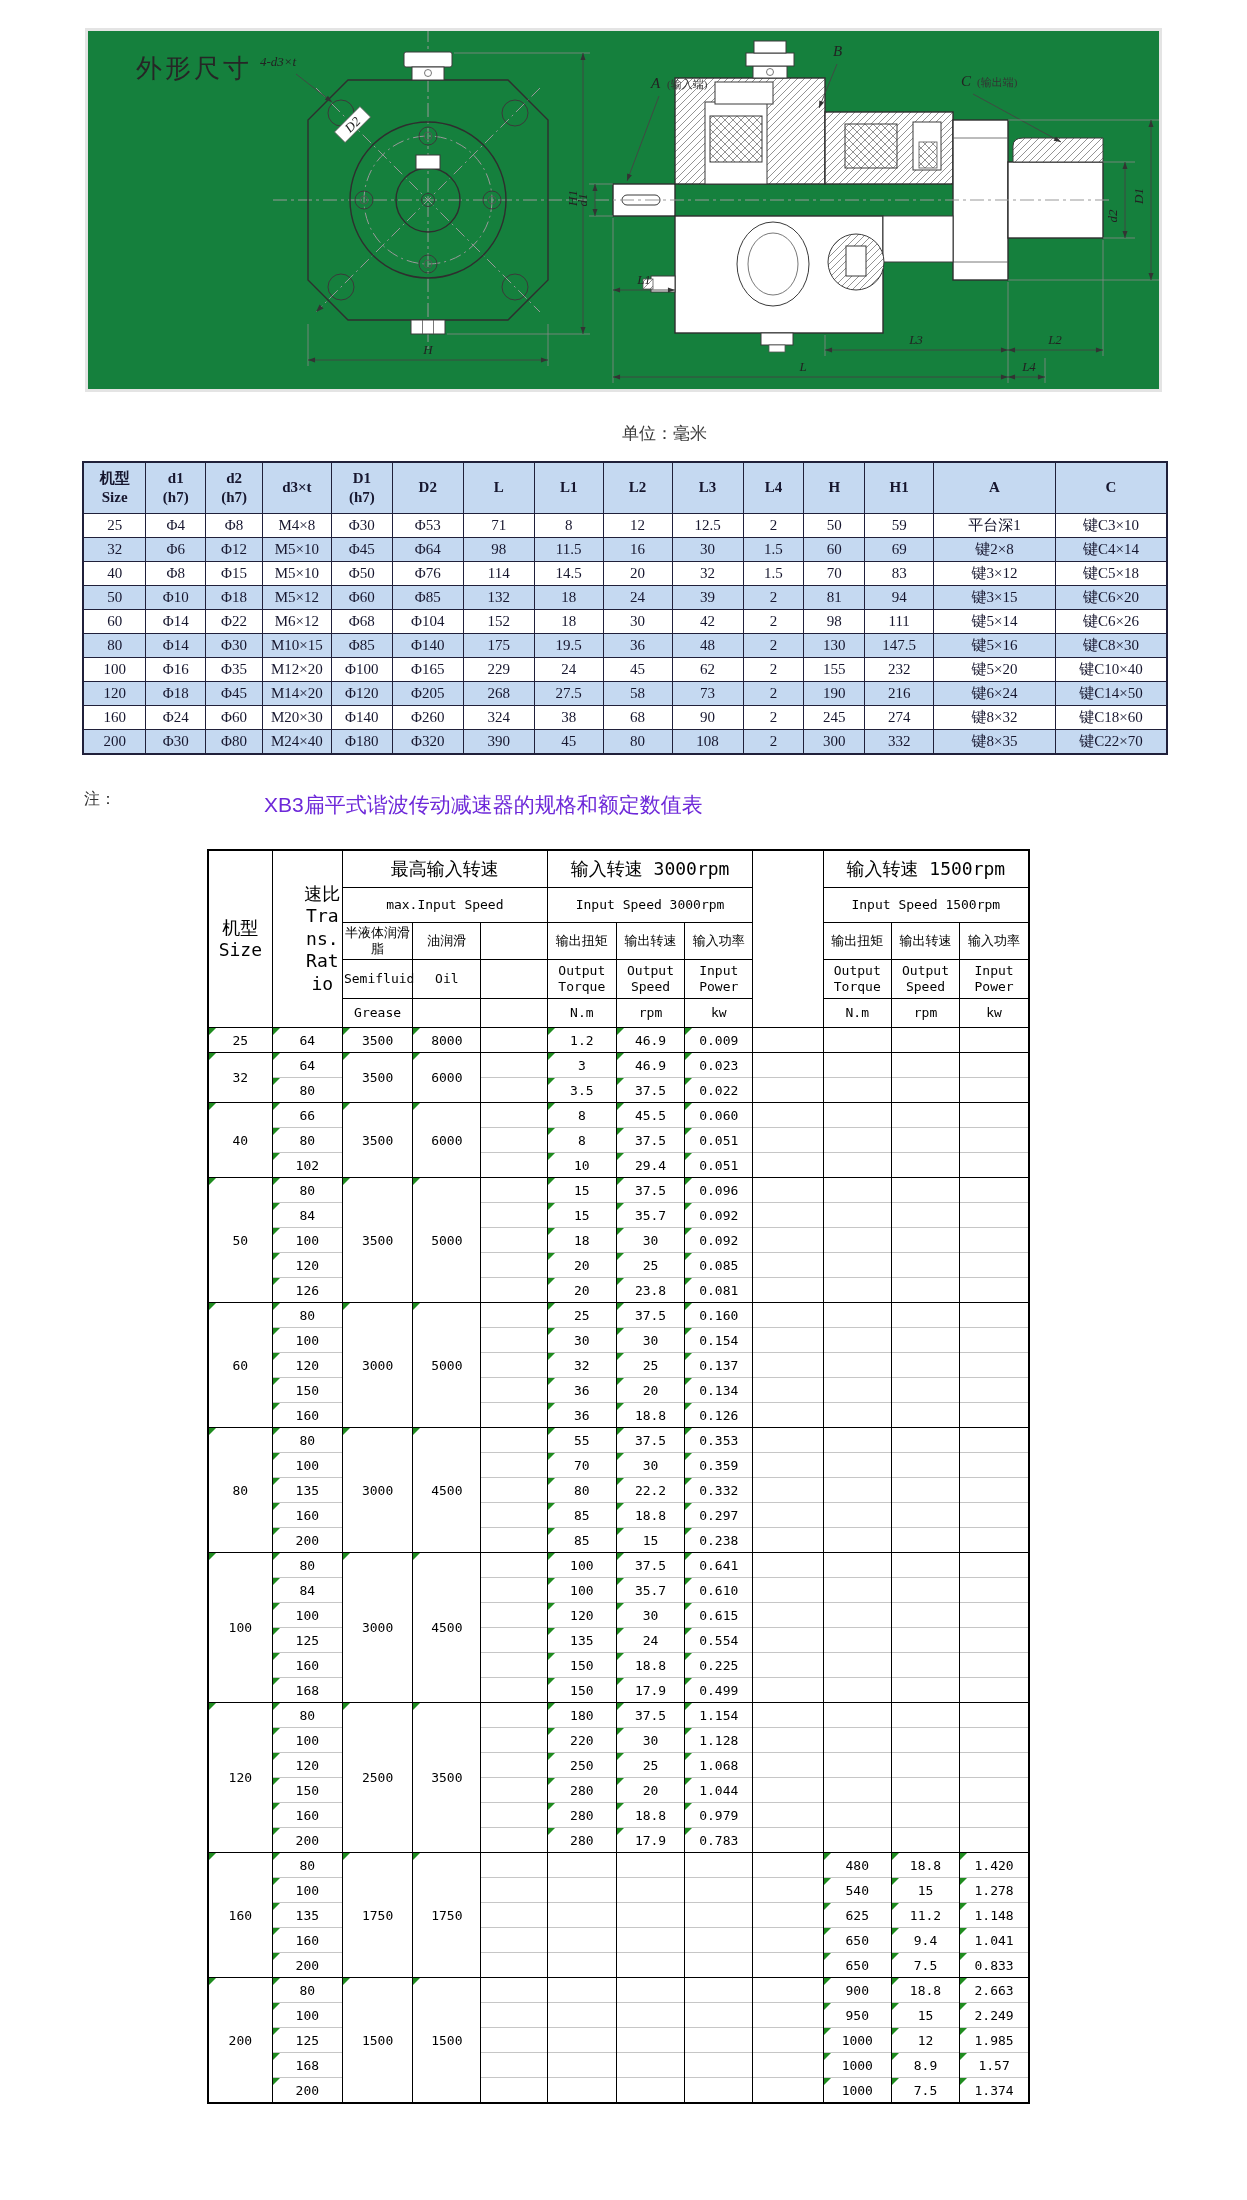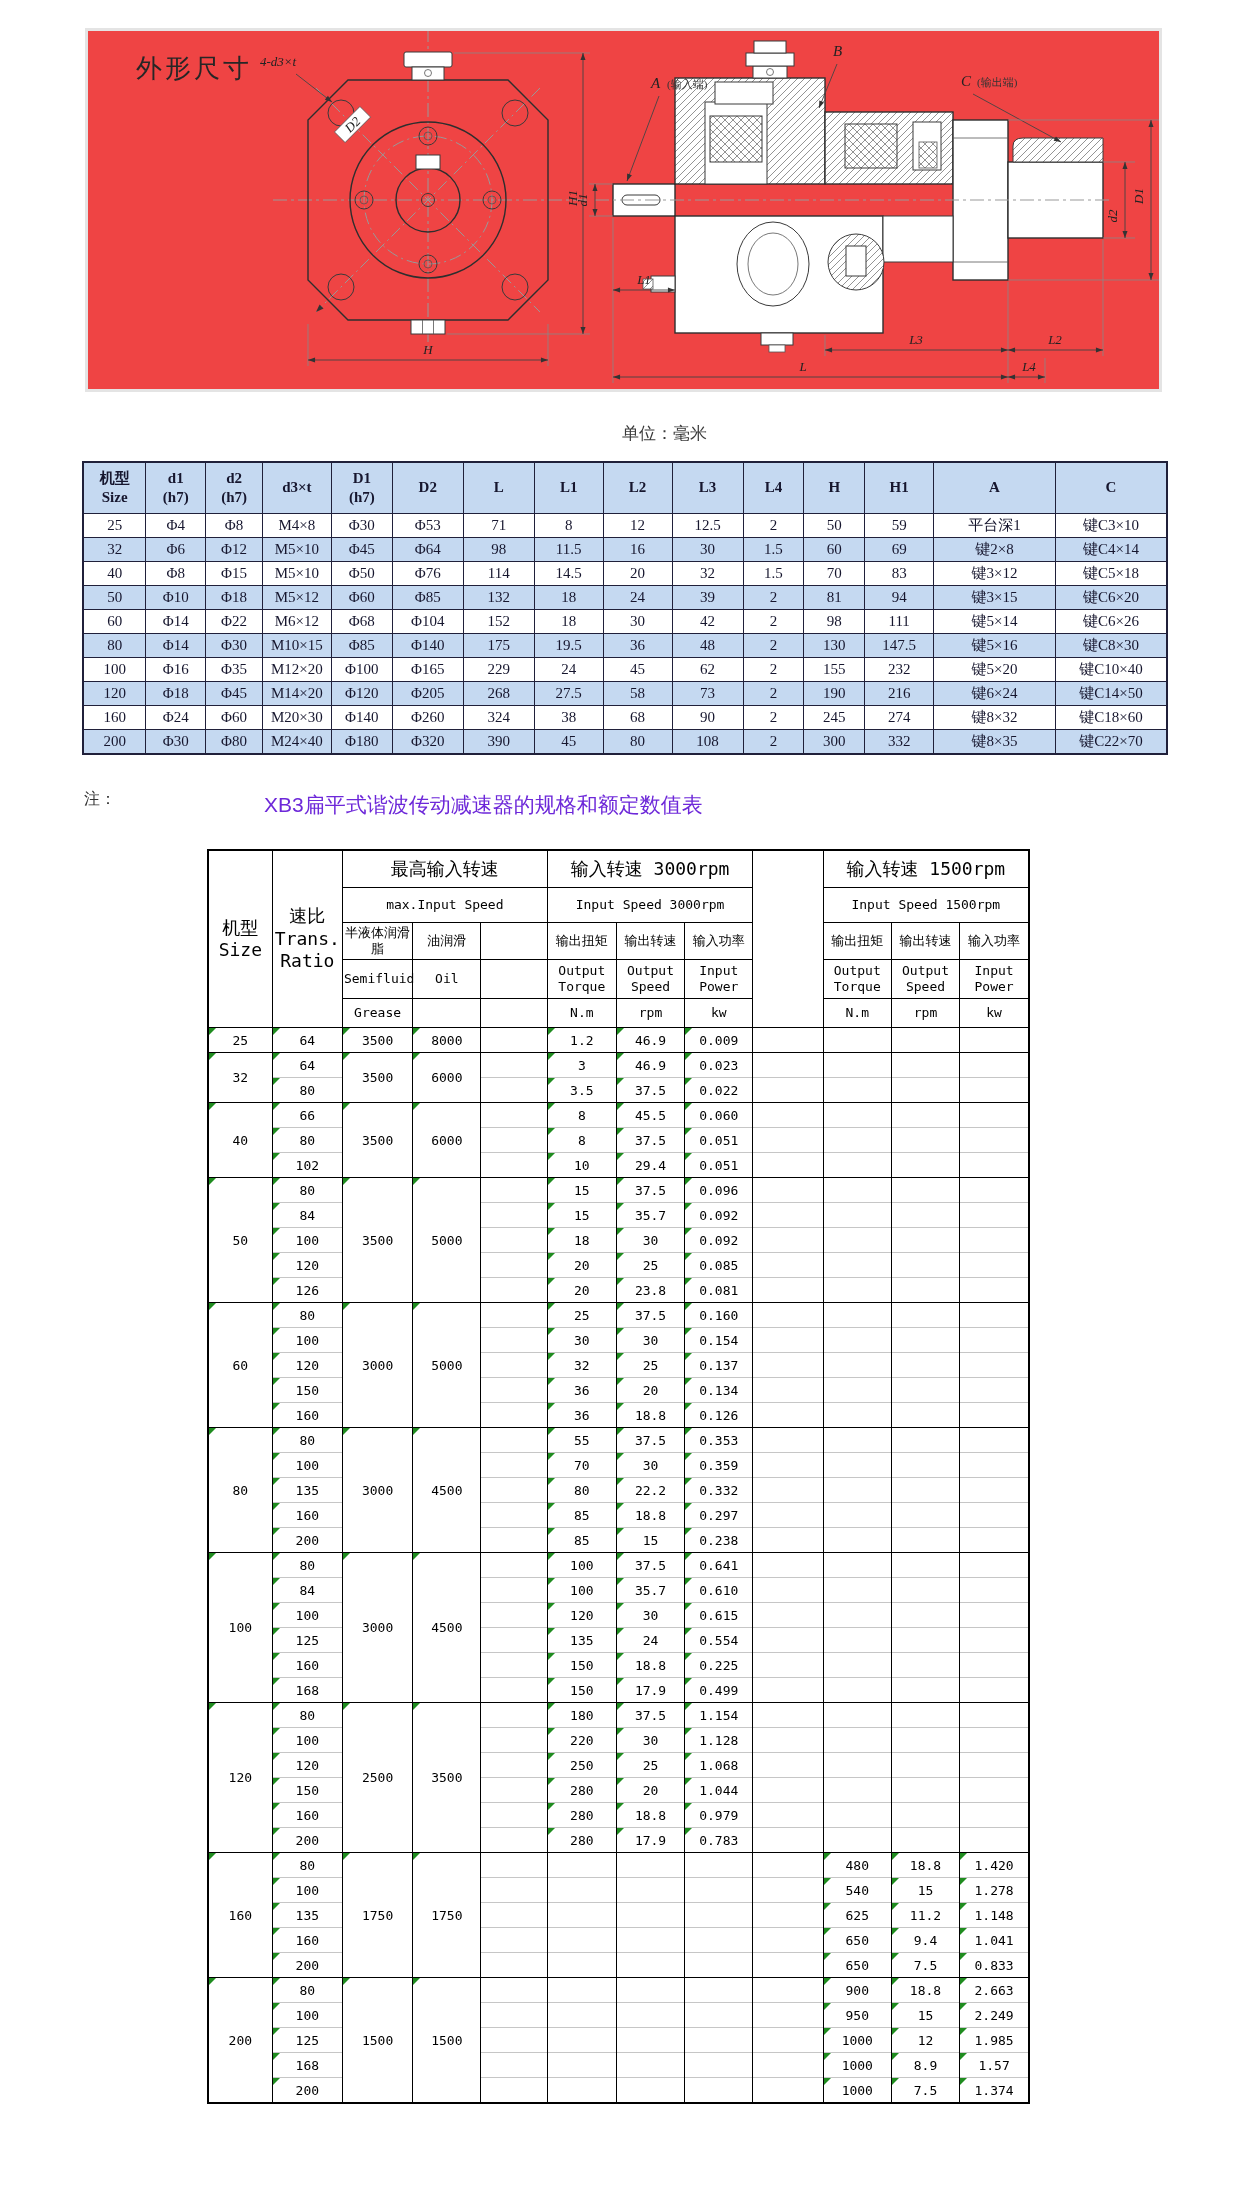--- a/index.html
+++ b/index.html
@@ -1,20 +1,20 @@
 <!DOCTYPE html>
 <html><head>
 <meta charset="utf-8">
 <style>
   html,body{margin:0;padding:0;background:#fff;}
   body{width:1247px;font-family:"Liberation Sans",sans-serif;color:#222;}
 
   
   .panel{position:relative;margin:28px 0 8px 85px;width:1071px;height:358px;
-         border:3px solid #e4e4e4;background:#ef4444;box-sizing:content-box;}
+         border:3px solid #e4e4e4;background:#15803d;box-sizing:content-box;}
   .panel-title{position:absolute;left:48px;top:20px;font-size:26px;color:#262626;
                letter-spacing:3px;font-weight:500;}
   .panel svg{position:absolute;left:0;top:0;width:100%;height:100%;}
   .ol{stroke:#2e2e2e;stroke-width:1.4;}
   .ol2{stroke:#3a3a3a;stroke-width:1;}
   .ol3{stroke:#555;stroke-width:.8;}
   .cl{stroke:#999;stroke-width:1;stroke-dasharray:14 4 3 4;fill:none;}
   .cl2{stroke:#999;stroke-width:1;stroke-dasharray:12 4 2 4;fill:none;}
   .ext{stroke:#888;stroke-width:.8;}
   .dim{stroke:#444;stroke-width:.9;}
@@ -48,21 +48,21 @@
   .spec-table{border-collapse:collapse;table-layout:fixed;width:823px;
               margin:30px 0 30px 207px;text-align:center;color:#000;
               font-family:"DejaVu Sans Mono","Liberation Mono",monospace;
               font-size:13px;border:2px solid #000;}
   .spec-table thead th{border:1px solid #000;font-weight:normal;padding:0 1px;line-height:1.25;}
   .spec-table tr.hr1 th{height:36px;font-size:18px;}
   .spec-table tr.hr2 th{height:34px;}
   .spec-table tr.hr3 th{height:36px;font-size:13px;}
   .spec-table tr.hr4 th{height:38px;}
   .spec-table tr.hr5 th{height:28px;}
-  .spec-table th.wrap{word-break:break-all;}
+  .spec-table th.wrap{word-break:break-all;padding-left:31px;}
   .spec-table tbody td{border-left:1px solid #000;border-right:1px solid #000;
                        height:24px;padding:0 1px;position:relative;}
   .spec-table tbody tr td{border-top:1px solid #c6c6c6;}
   .spec-table tbody tr.gstart td{border-top:1.6px solid #000;}
   .spec-table td.gt::before{content:"";position:absolute;left:0;top:0;width:0;height:0;
                             border-top:7px solid #1f8c1f;border-right:7px solid transparent;}
 </style>
 </head>
 <body>
 

